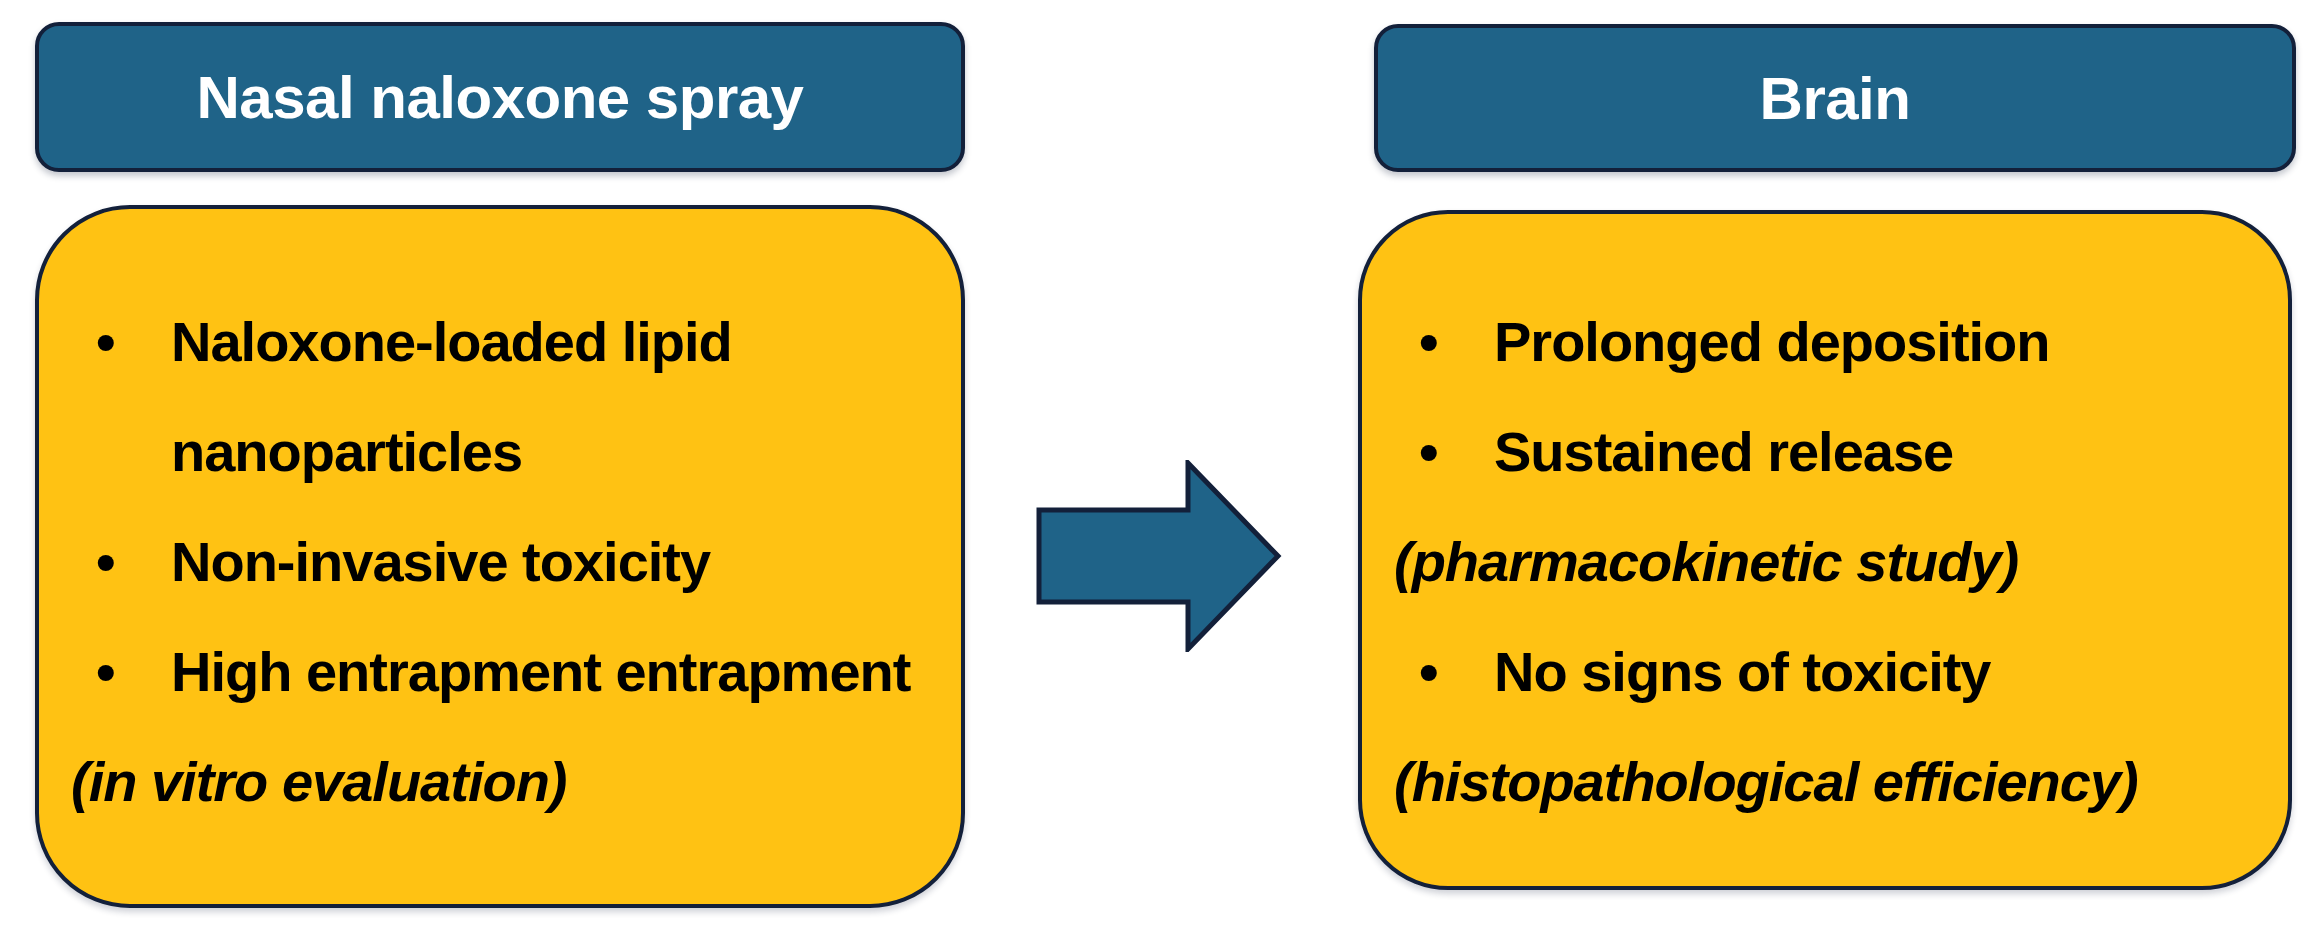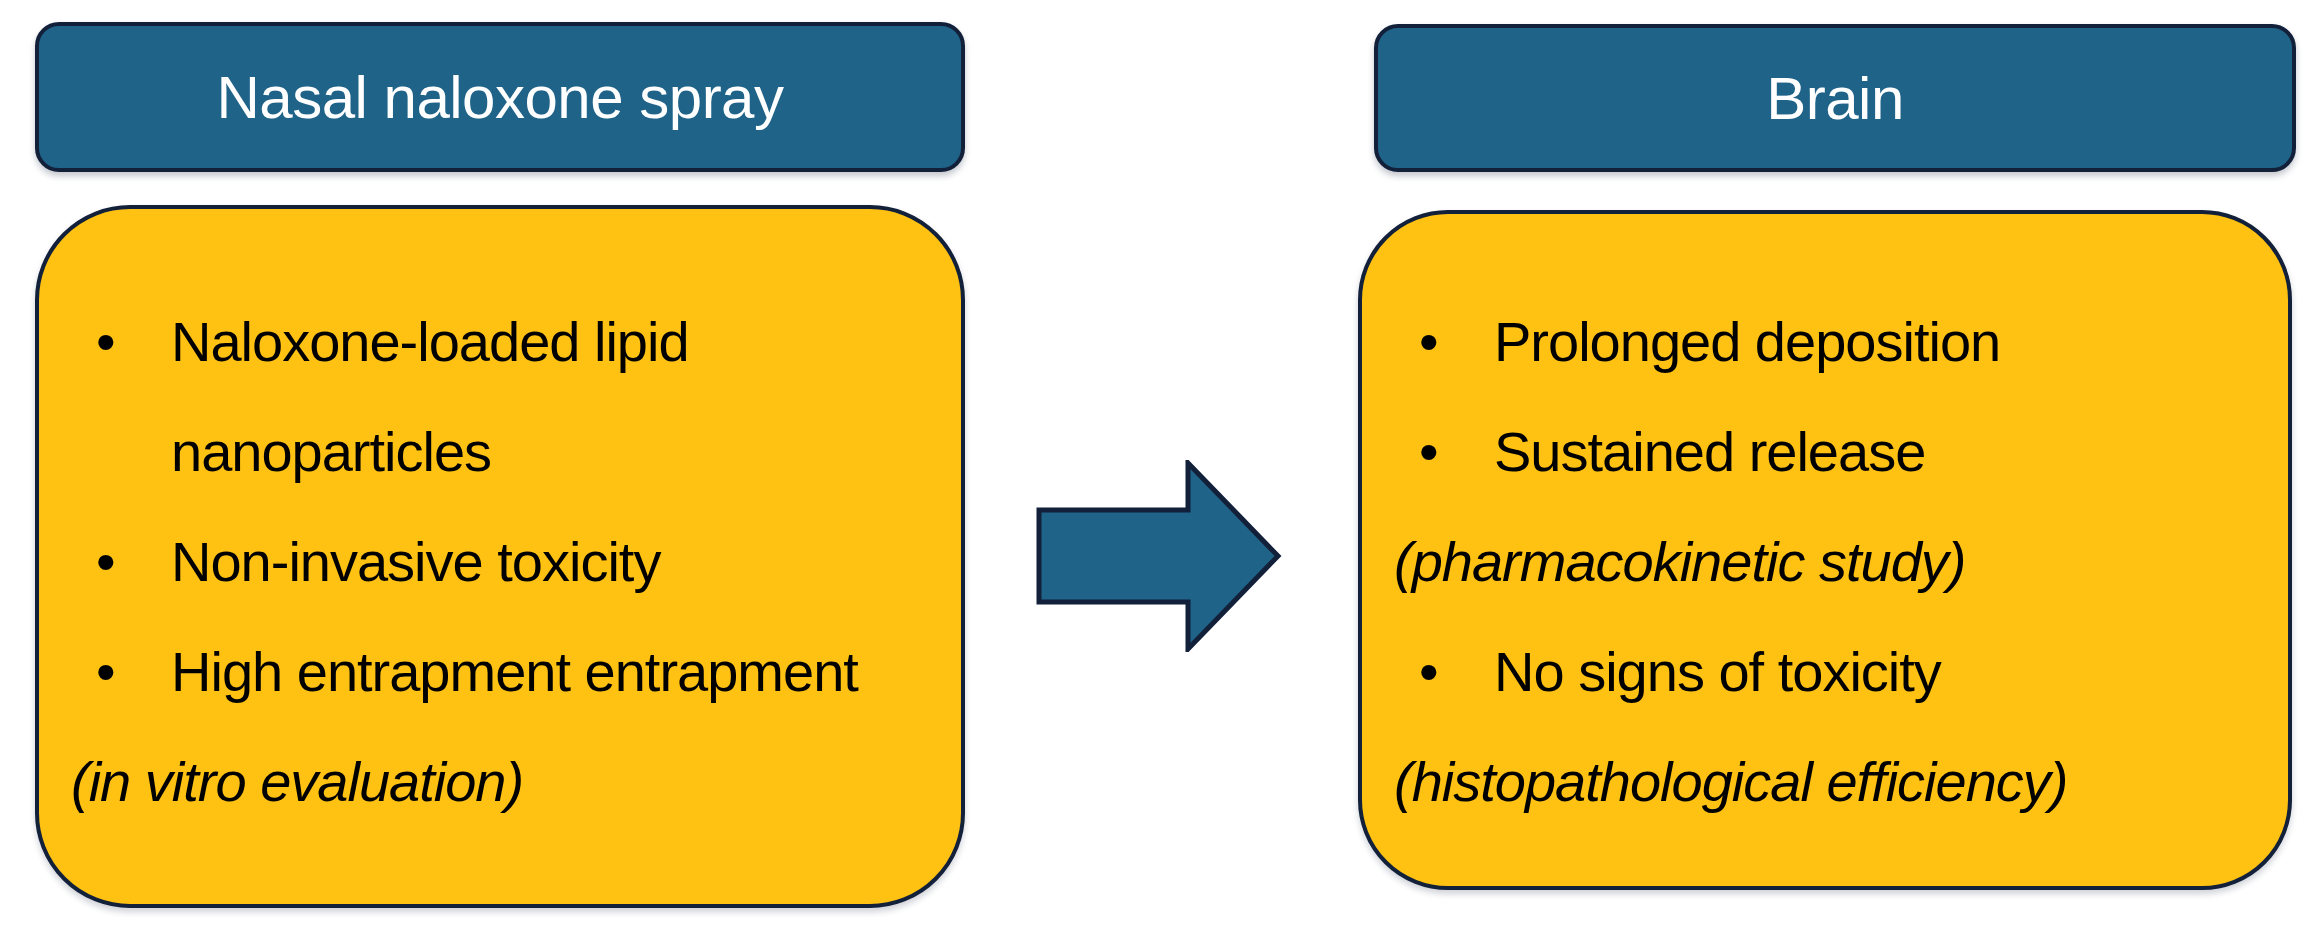--- a/index.html
+++ b/index.html
@@ -7,20 +7,21 @@
     padding: 0;
     background: #ffffff;
   }
   .canvas {
     position: relative;
     width: 2312px;
     height: 927px;
     background: var(--background, #ffffff);
     font-family: "Liberation Sans", "DejaVu Sans", sans-serif;
     overflow: hidden;
+    font-weight: bold;
   }
 
   
   .header-box {
     position: absolute;
     background: var(--teal, #1f6388);
     border: 4px solid var(--border, #13203a);
     border-radius: 24px;
     box-shadow: 0 4px 6px rgba(20, 32, 58, 0.25);
     display: flex;

